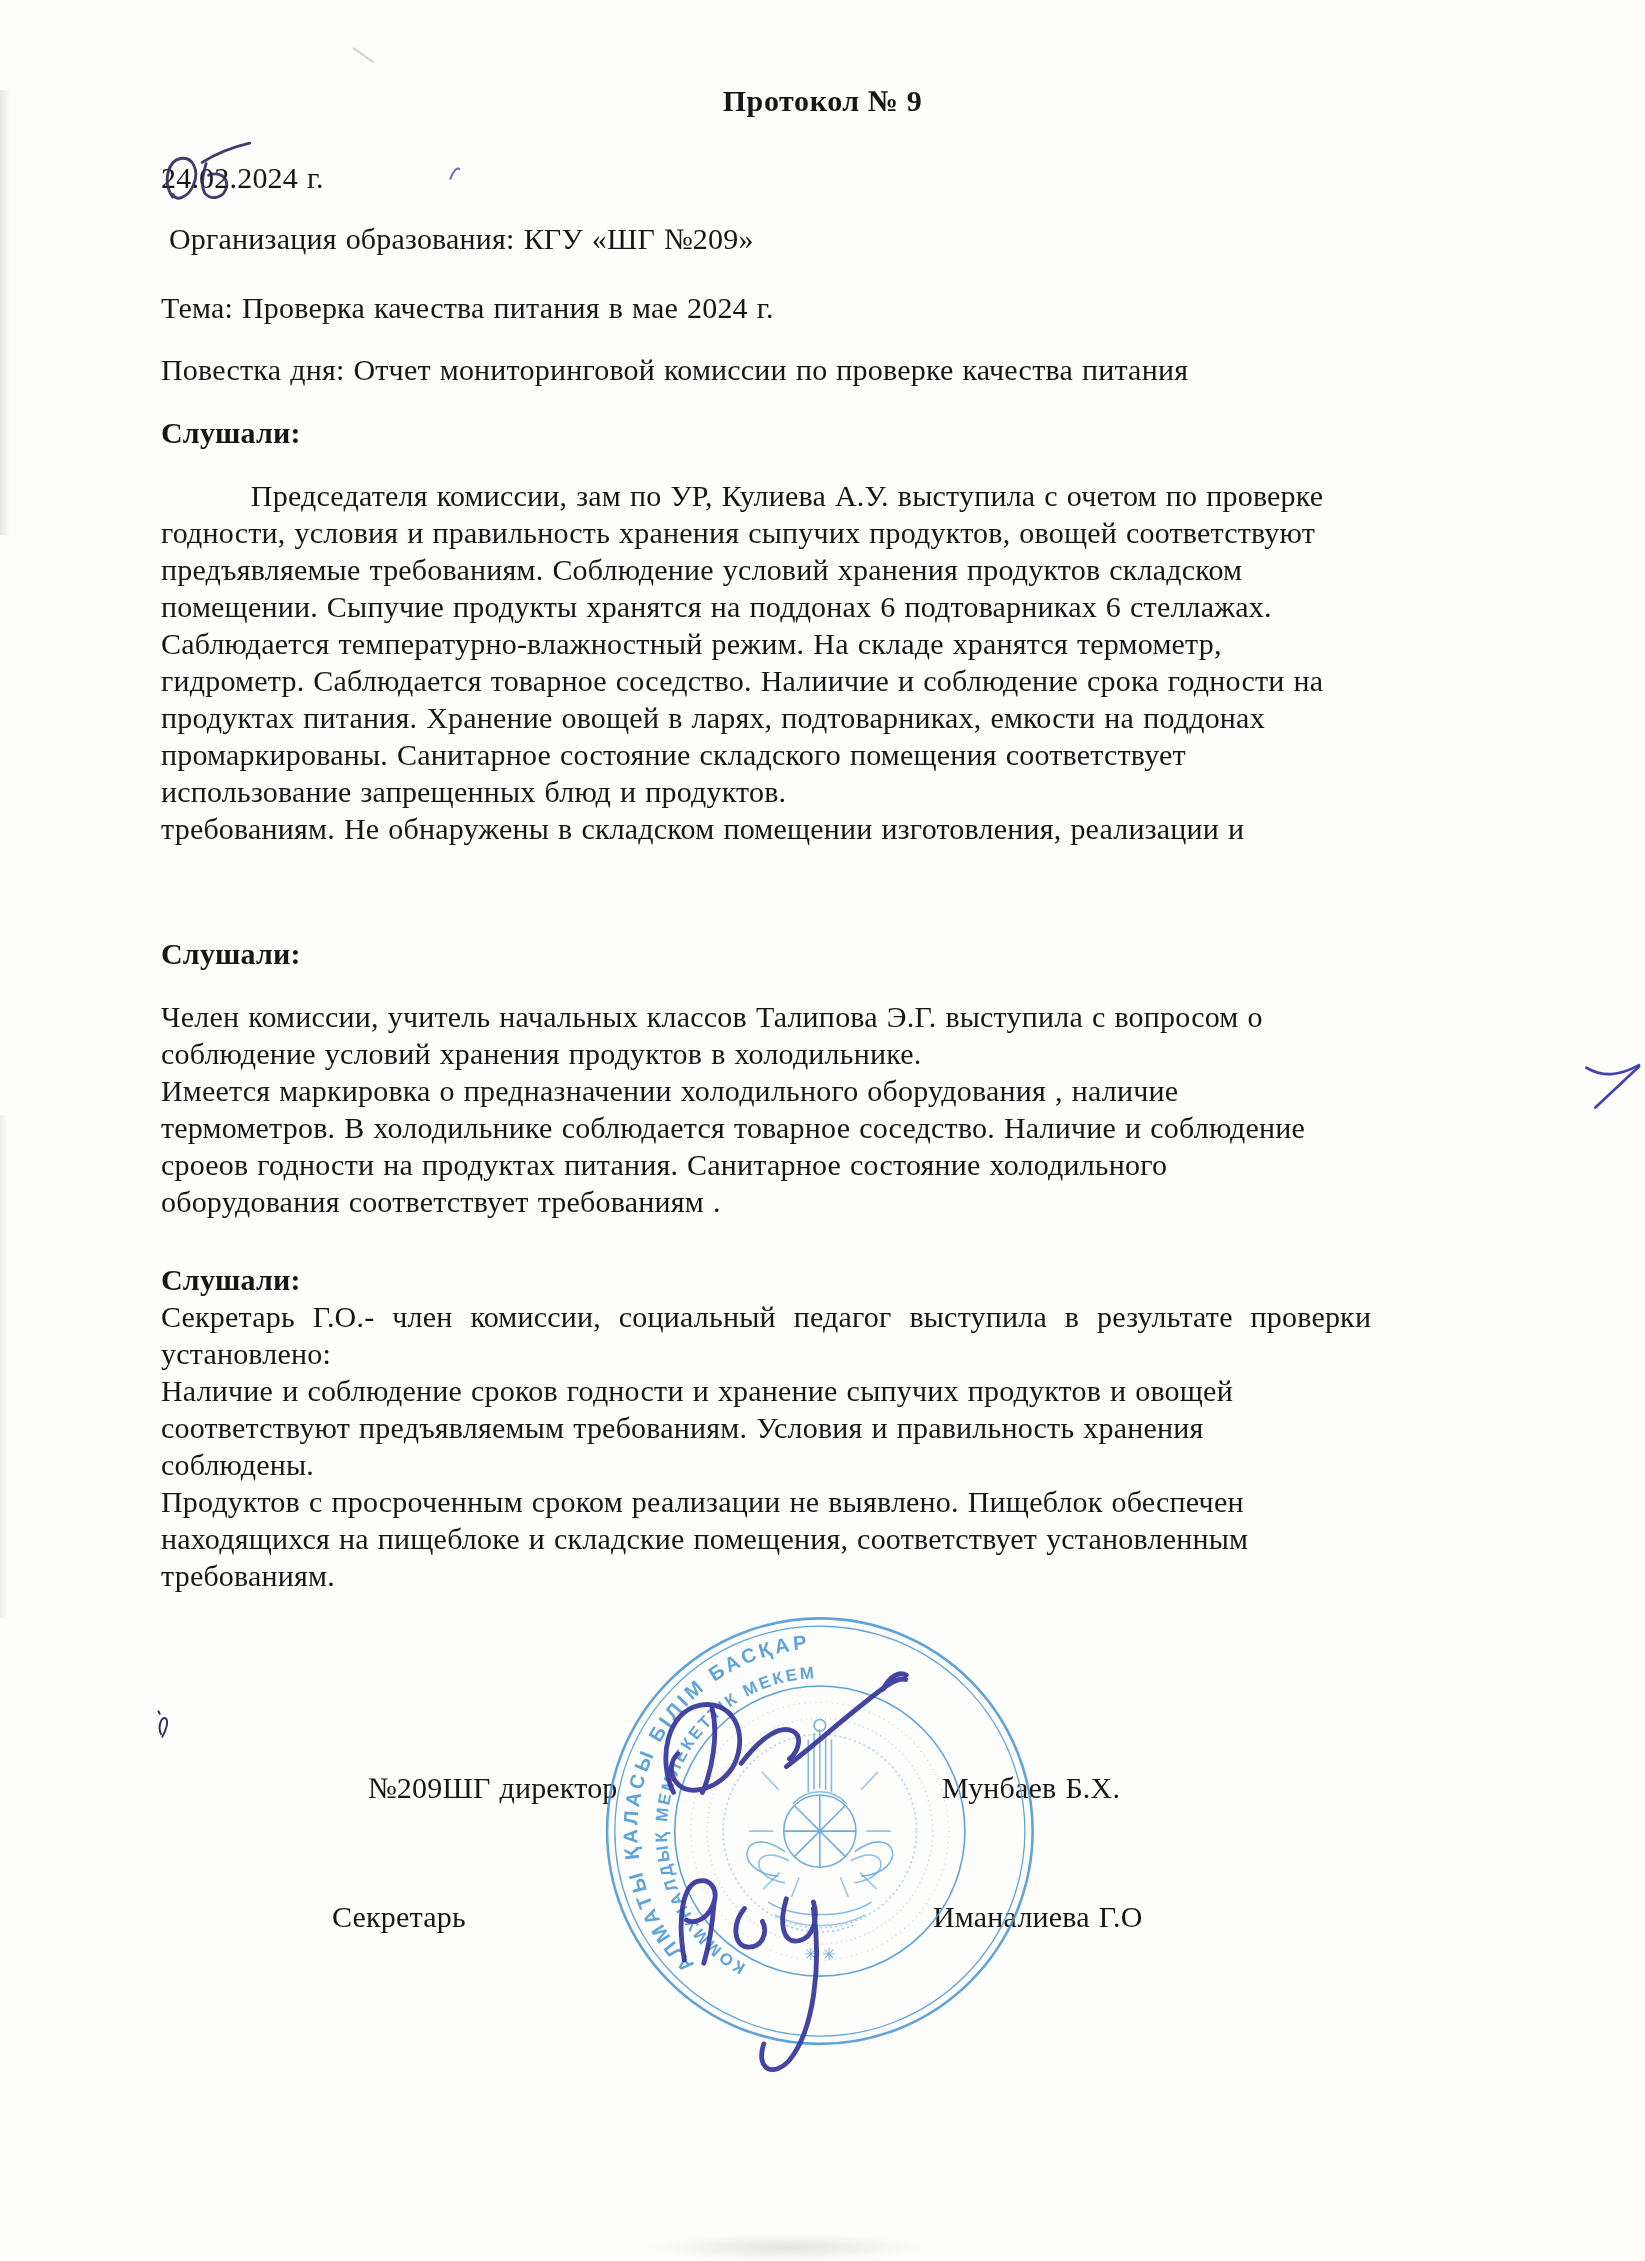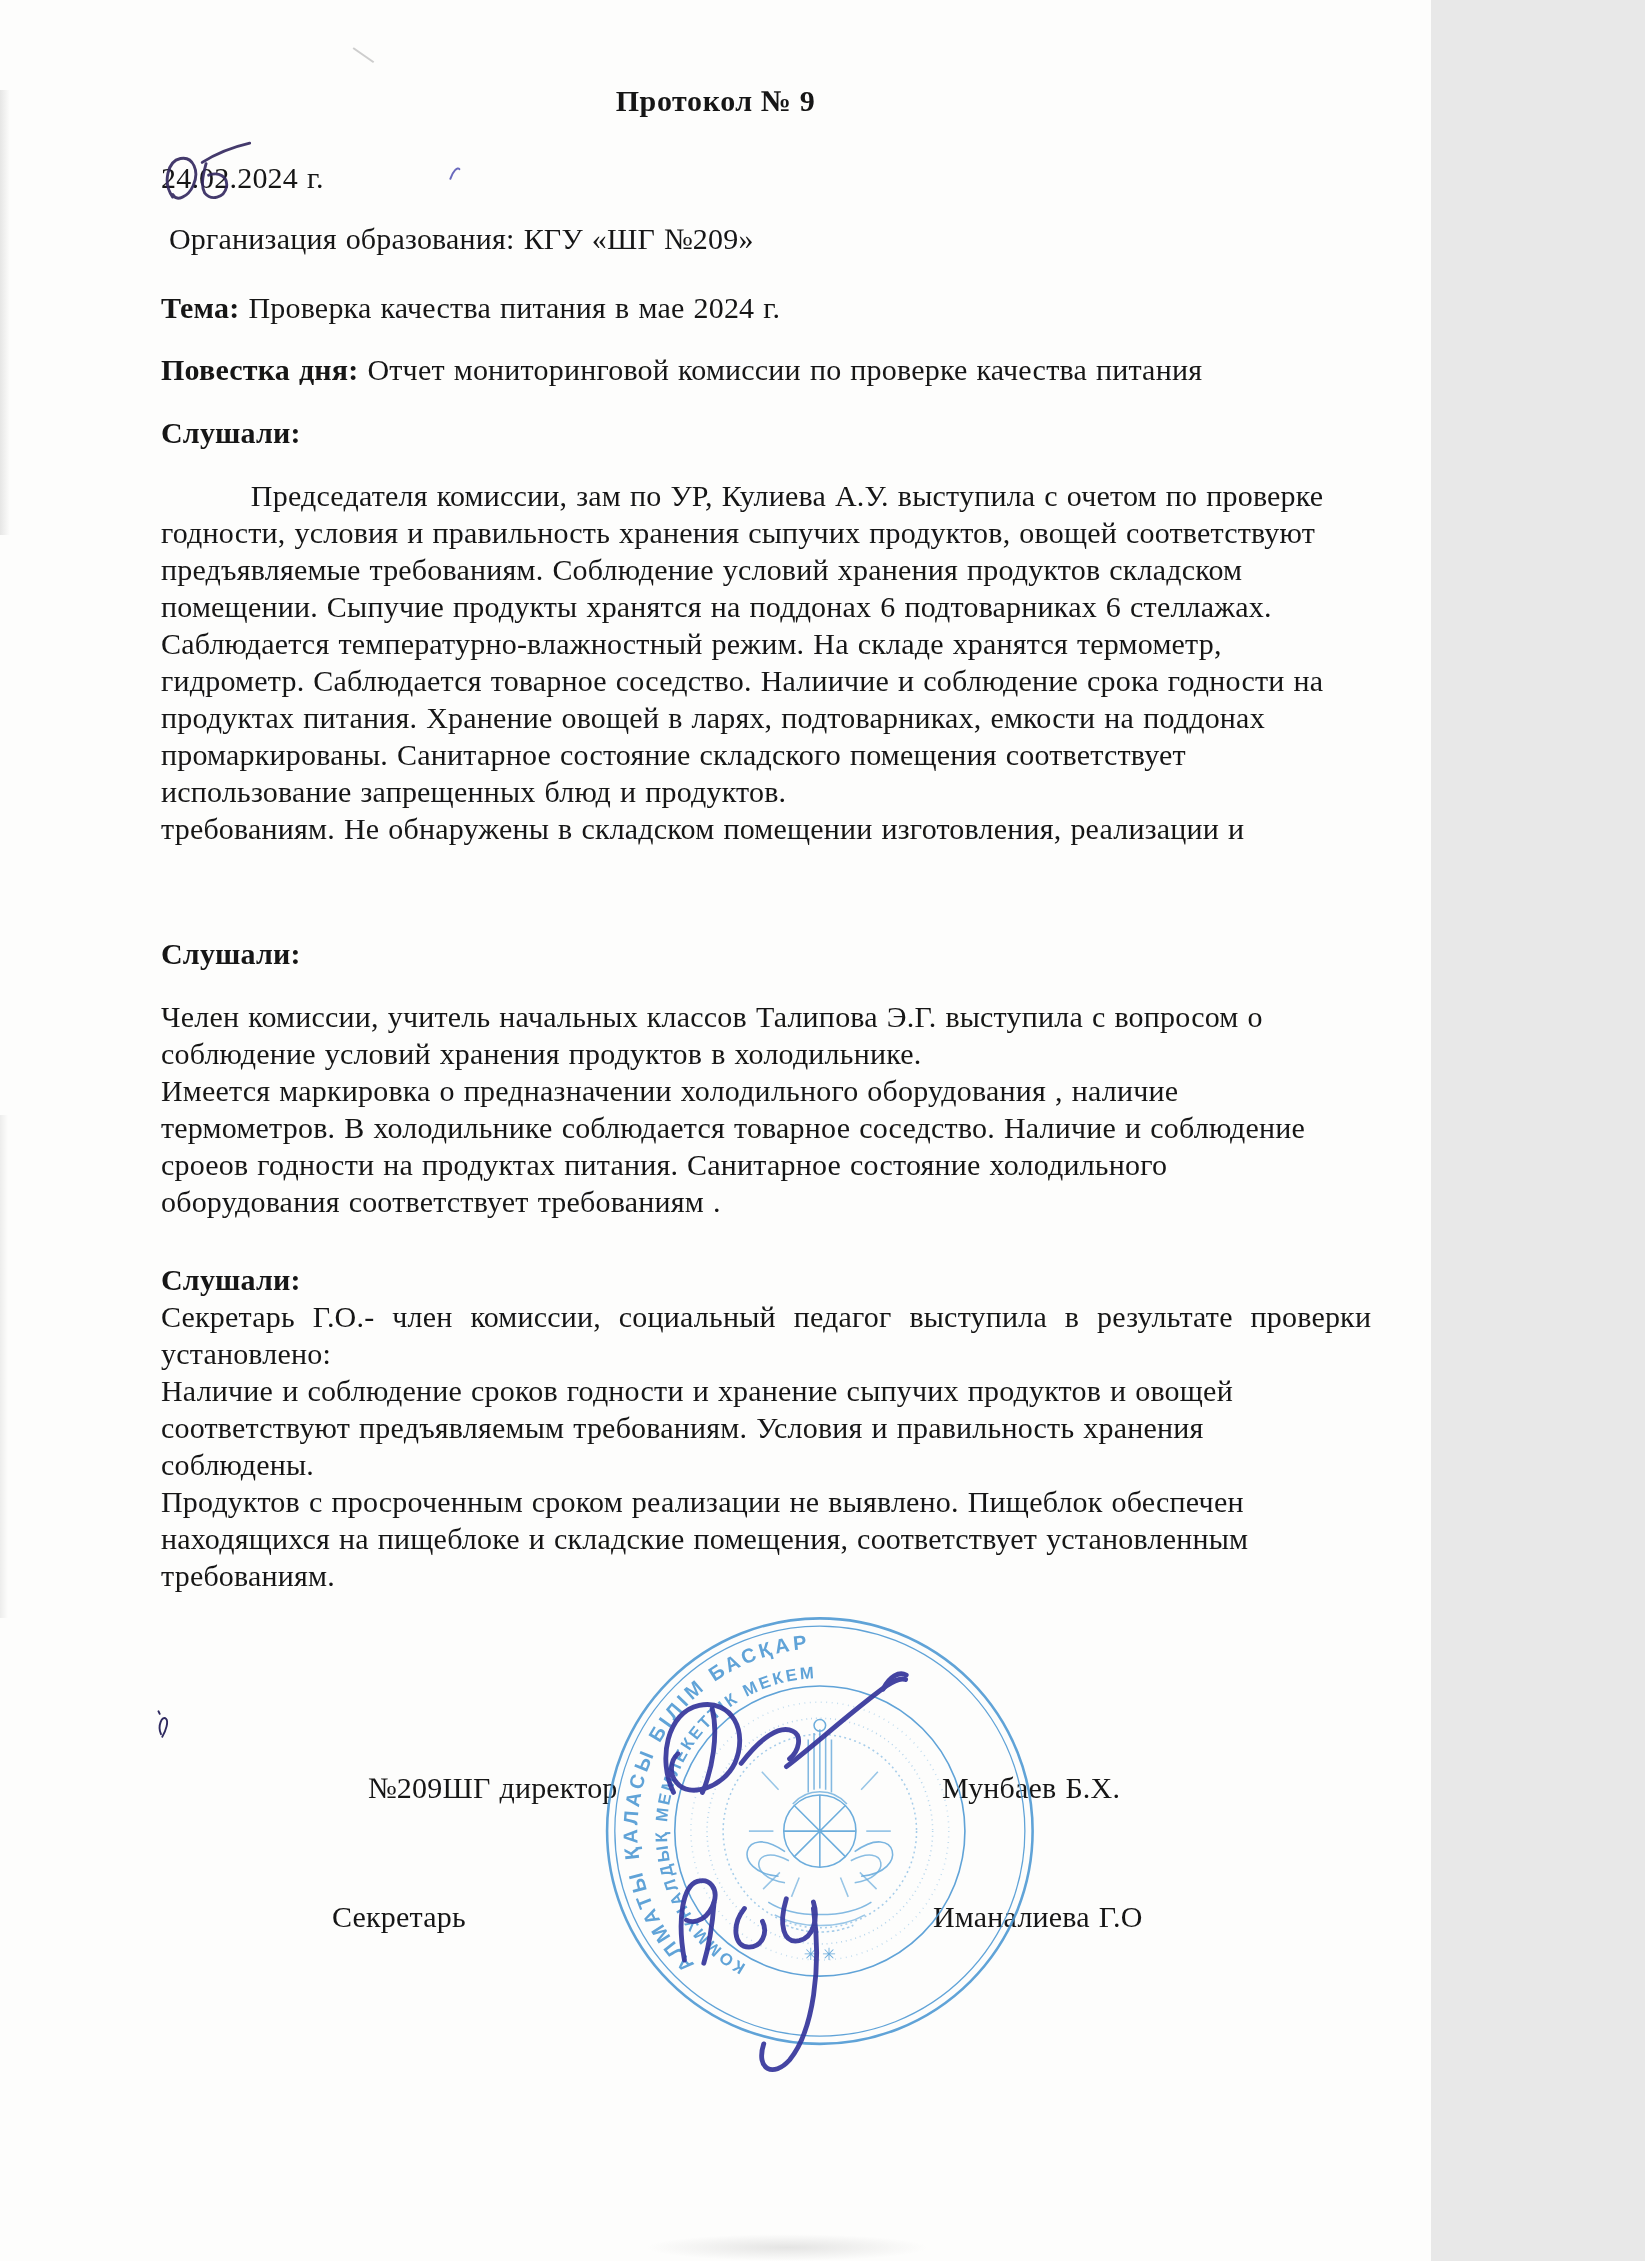--- a/index.html
+++ b/index.html
@@ -1,35 +1,35 @@
 <!DOCTYPE html>
 <html lang="ru" style="font-size:10.3px"><head>
 <meta charset="utf-8">
 <style>
   html,body{margin:0;padding:0;background:#e8e8e8;}
   .page{
     position:relative;
-    width:1431px;height:2261px;
+    width:1645px;height:2261px;
     background:#fdfdfc;
     overflow:hidden;
     font-family:"Liberation Serif", serif;
     color:#161616;
   }
   .abs{position:absolute;}
   .doc-title{
     left:0;right:0;top:84px;
     text-align:center;
     font-size:30px;font-weight:bold;letter-spacing:0.6px;
   }
   .text-line, .line{
     white-space:nowrap;
     font-size:30px;line-height:37px;letter-spacing:0.2px;word-spacing:1.3px;
   }
   .heading{font-weight:bold;}
-  .label-bold{font-weight:bold;}
+  .label-bold{font-weight:normal;}
   .para .line{min-height:37px;}
   .indent-first .line:first-child{text-indent:72px;text-align:right;}
   .spread-first .line:first-child{word-spacing:0.34em;}
   
   .edge-streak{
     background:linear-gradient(to right, rgba(110,110,110,0.16), rgba(110,110,110,0));
   }
   .bottom-smudge{
     background:radial-gradient(ellipse at center, rgba(140,140,140,0.22), rgba(140,140,140,0) 70%);
   }

